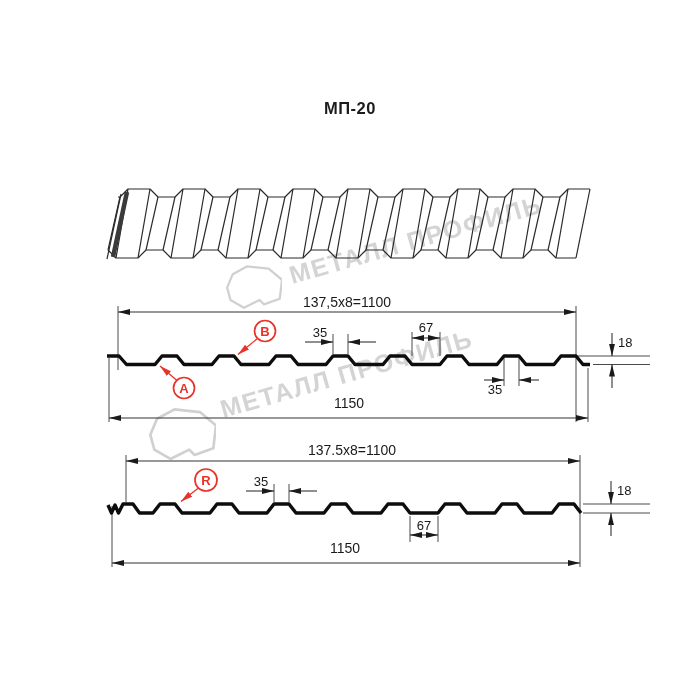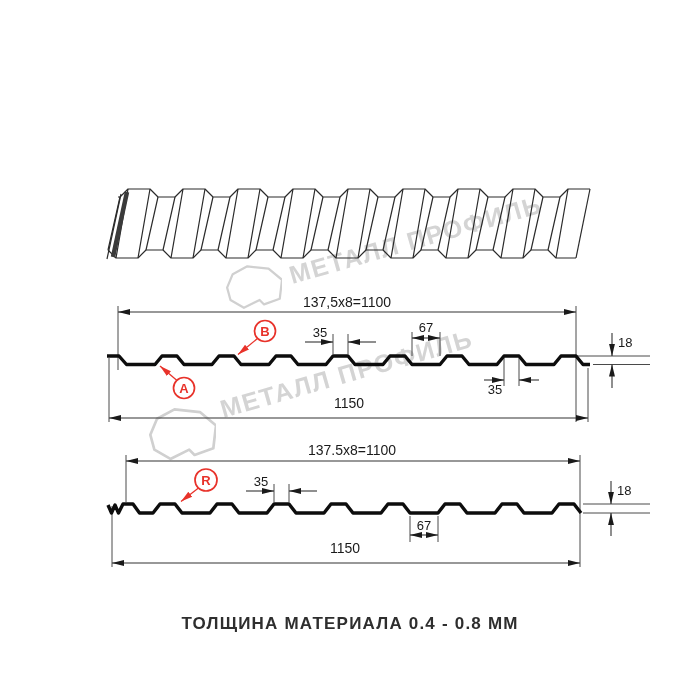--- a/index.html
+++ b/index.html
@@ -25,20 +25,21 @@
   text{font-family:"Liberation Sans","DejaVu Sans",sans-serif;}
   .dim{font-size:13px;fill:#1a1a1a;}
   .dimbig{font-size:14px;fill:#1a1a1a;}
   .lbl{font-size:13px;font-weight:bold;}
 </style>
 </head>
 <body>
 
 <div class="page">
 
+  <div class="subtitle">МП-20</div>
 
   <div class="wm" style="left:0;top:0;width:700px;height:700px;">
     <svg style="position:absolute;left:226px;top:263px;" width="56" height="47" viewBox="0 0 50 38">
       <polygon points="1,20 6,8 19,1 38,3 50,13 48,30 34,35 30,31 16,38 4,31" fill="none" stroke="#d0d0d0" stroke-width="2" stroke-linejoin="round"></polygon>
     </svg>
     <div class="wm-text" style="left:286px;top:262px;">МЕТАЛЛ ПРОФИЛЬ</div>
   </div>
 
   <div class="wm" style="left:0;top:0;width:700px;height:700px;">
     <svg style="position:absolute;left:149px;top:405px;" width="67" height="57" viewBox="0 0 50 38">
@@ -156,14 +157,13 @@
     <text class="dim" x="424" y="100" text-anchor="middle">67</text>
     <text class="dim" x="617" y="65">18</text>
 
     <g>
       <line x1="198.5" y1="58" x2="181" y2="71.5" stroke="#e8322a" stroke-width="1.3" marker-end="url(#r2)"></line>
       <circle cx="206" cy="50" r="11" fill="#fff" stroke="#e8322a" stroke-width="1.7"></circle>
       <text class="lbl" x="206" y="54.5" text-anchor="middle" fill="#e8322a">R</text>
     </g>
   </svg>
 
-  <div class="footer">ТОЛЩИНА МАТЕРИАЛА 0.4 - 0.8 ММ</div>
 </div>
 
 </body></html>

